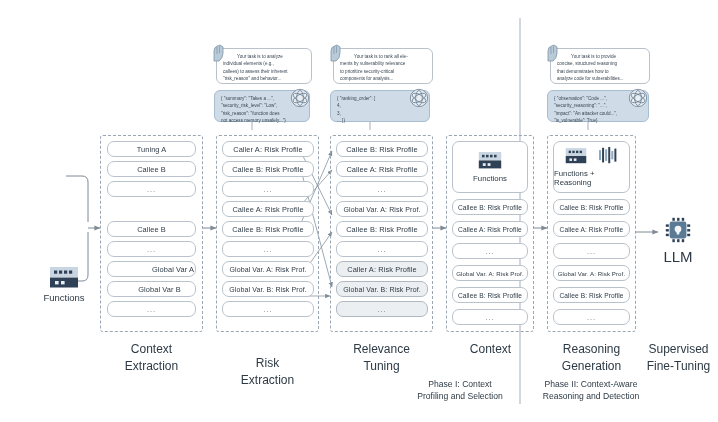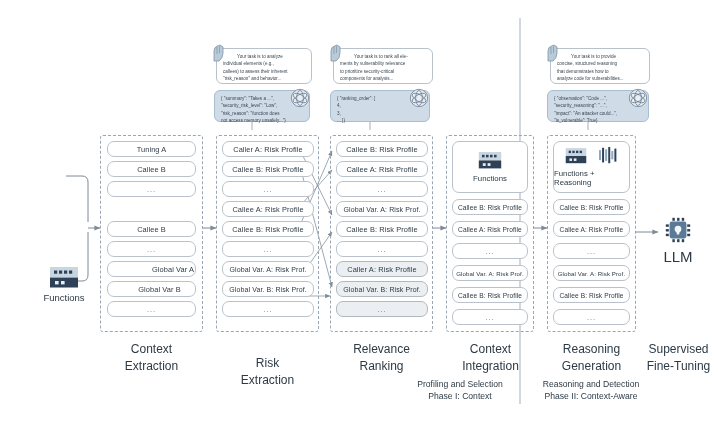--- a/index.html
+++ b/index.html
@@ -174,21 +174,21 @@
   <div class="item" style="left:336px;top:161px;width:92px;height:16px;">Callee A: Risk Profile</div>
   <div class="item dots" style="left:336px;top:181px;width:92px;height:16px;">...</div>
   <div class="item" style="left:336px;top:201px;width:92px;height:16px;font-size:7px;">Global Var. A: Risk Prof.</div>
   <div class="item" style="left:336px;top:221px;width:92px;height:16px;">Callee B: Risk Profile</div>
   <div class="item dots" style="left:336px;top:241px;width:92px;height:16px;">...</div>
   <div class="item hl" style="left:336px;top:261px;width:92px;height:16px;">Caller A: Risk Profile</div>
   <div class="item hl" style="left:336px;top:281px;width:92px;height:16px;font-size:7px;">Global Var. B: Risk Prof.</div>
   <div class="item hl dots" style="left:336px;top:301px;width:92px;height:16px;">...</div>
   <div class="cap" style="left:331px;top:341px;width:101px;">
     <div>Relevance</div>
-    <div>Ranking</div>
+    <div>Tuning</div>
   </div>
 
   <div class="stage" style="left:446px;top:135px;width:88px;height:197px;"></div>
   <div class="card" style="left:452px;top:141px;width:76px;height:52px;">
     <div class="icons">
       <svg width="24" height="18" viewBox="0 0 30 22">
         <rect x="1" y="1" width="28" height="10" fill="#c9d6e1"></rect>
         <rect x="5" y="4.5" width="3.2" height="3.2" fill="#2f4157"></rect>
         <rect x="10" y="4.5" width="3.2" height="3.2" fill="#2f4157"></rect>
         <rect x="15" y="4.5" width="3.2" height="3.2" fill="#2f4157"></rect>
@@ -201,21 +201,20 @@
     <div>Functions</div>
   </div>
   <div class="item" style="left:452px;top:199px;width:76px;height:16px;font-size:6.6px;">Callee B: Risk Profile</div>
   <div class="item" style="left:452px;top:221px;width:76px;height:16px;font-size:6.6px;">Callee A: Risk Profile</div>
   <div class="item dots" style="left:452px;top:243px;width:76px;height:16px;">...</div>
   <div class="item" style="left:452px;top:265px;width:76px;height:16px;font-size:6.1px;">Global Var. A: Risk Prof.</div>
   <div class="item" style="left:452px;top:287px;width:76px;height:16px;font-size:6.6px;">Callee B: Risk Profile</div>
   <div class="item dots" style="left:452px;top:309px;width:76px;height:16px;">...</div>
   <div class="cap" style="left:440px;top:341px;width:101px;">
     <div>Context</div>
-    <div>Integration</div>
   </div>
 
   <div class="stage" style="left:547px;top:135px;width:89px;height:197px;"></div>
   <div class="card" style="left:553px;top:141px;width:77px;height:52px;">
     <div class="icons">
       <svg width="22" height="17" viewBox="0 0 30 22">
         <rect x="1" y="1" width="28" height="10" fill="#c9d6e1"></rect>
         <rect x="5" y="4.5" width="3.2" height="3.2" fill="#2f4157"></rect>
         <rect x="10" y="4.5" width="3.2" height="3.2" fill="#2f4157"></rect>
         <rect x="15" y="4.5" width="3.2" height="3.2" fill="#2f4157"></rect>
@@ -269,26 +268,26 @@
       </svg>
     </div>
     <div class="llm-label" style="position:static;width:40px;margin-top:3px;">LLM</div>
   </div>
   <div class="cap" style="left:628px;top:341px;width:101px;">
     <div>Supervised</div>
     <div>Fine-Tuning</div>
   </div>
 
   <div class="phase" style="left:398px;top:378px;width:124px;">
+    <div>Phase I: Context</div>
     <div>Profiling and Selection</div>
-    <div>Phase I: Context</div>
   </div>
   <div class="phase" style="left:524px;top:378px;width:134px;">
+    <div>Phase II: Context-Aware</div>
     <div>Reasoning and Detection</div>
-    <div>Phase II: Context-Aware</div>
   </div>
 
   <div class="bubble prompt" style="left:216px;top:48px;width:96px;height:36px;">
     <span class="ln">Your task is to analyze</span>
     <span class="ln">individual elements (e.g.,</span>
     <span class="ln">callees) to assess their inherent</span>
     <span class="ln">"risk_reason" and behavior...</span>
   </div>
   <svg class="abs" style="left:211px;top:44px;width:16px;height:18px;" viewBox="0 0 16 18">
     <path d="M3,17 L3,7 Q3,3 6.5,2 L9,1 L12,3 L12,9 Q12,14 8,17 z" fill="#b9cbd9" stroke="#7f93a6" stroke-width=".8"></path>

